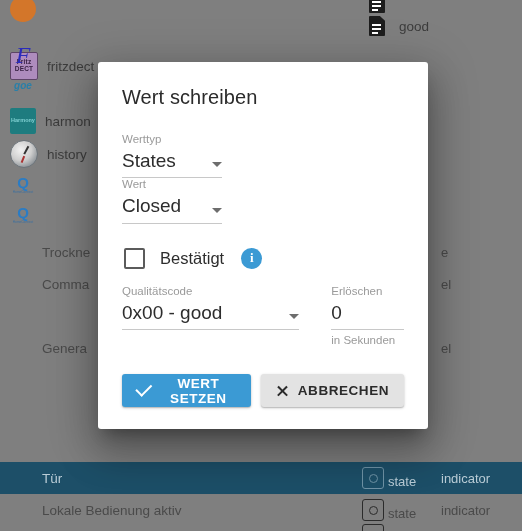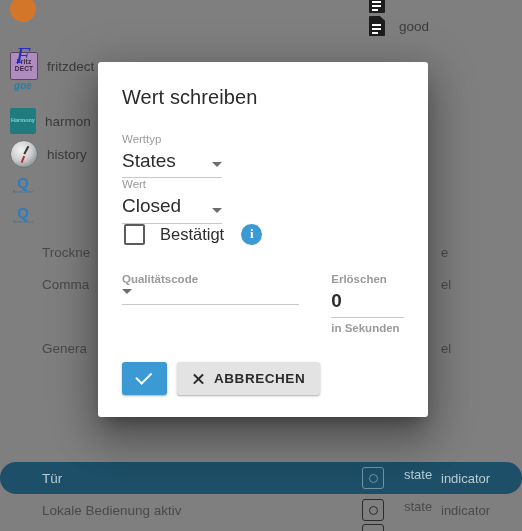--- a/index.html
+++ b/index.html
@@ -157,22 +157,22 @@
   }
   .file-glyph i:nth-child(1) { top: 8px;  width: 9px; }
   .file-glyph i:nth-child(2) { top: 12px; width: 9px; }
   .file-glyph i:nth-child(3) { top: 16px; width: 6px; }
 
   
   .bg-col-state {
     position: absolute;
     left: 362px;
     display: flex;
-    align-items: flex-start;
-    gap: 20px;
+    align-items: flex-end;
+    gap: 4px;
     font-size: 13px;
   }
   .bg-col-role {
     position: absolute;
     left: 441px;
     font-size: 13px;
   }
   .state-box {
     width: 20px;
     height: 20px;
@@ -186,21 +186,20 @@
     content: "";
     width: 7px;
     height: 7px;
     border: 1.6px solid #2b2b2b;
     border-radius: 50%;
   }
 
   
   .row-selected {
     background: #1d4f68;
-    border-radius: 16px;
   }
   .row-selected .bg-label,
   .row-selected .bg-col-state,
   .row-selected .bg-col-role { color: #b9ccd6; }
   .row-selected .state-box { border-color: #6f93a6; }
   .row-selected .state-box::after { border-color: #6f93a6; }
 
   
   #dialog {
     position: absolute;
@@ -264,20 +263,21 @@
   .w-qc     { width: 190px; }
   .w-erl    { width: 78px; }
 
   .row-gap-1 { }
 
   
   .check-row {
     display: flex;
     align-items: center;
     gap: 0;
+    margin-top: 24px;
     padding-left: 2px;
   }
   .checkbox {
     width: 17px;
     height: 17px;
     border: 2px solid #5b5b5b;
     border-radius: 2px;
     background: #fff;
     flex: 0 0 17px;
   }
@@ -297,23 +297,22 @@
     font-family: "Liberation Serif", serif;
     display: flex;
     align-items: center;
     justify-content: center;
     margin-left: 17px;
   }
 
   
   .two-col {
     display: flex;
-    margin-top: 28px;
+    margin-top: 16px;
     gap: 32px;
-    font-weight: bold;
   }
   .hint {
     font-size: 11.5px;
     color: #9a9a9a;
     margin-top: 4px;
   }
 
   
   .dlg-actions {
     display: flex;
@@ -502,37 +501,39 @@
       <span class="checkbox"></span>
       <span class="check-label">Bestätigt</span>
       <span class="info-icon">i</span>
     </div>
 
     <div class="two-col">
 
       <div class="field w-qc">
         <div class="field-label">Qualitätscode</div>
         <div class="field-control">
+          <span class="field-value">0x00 - good</span>
           <span class="caret"></span>
         </div>
       </div>
 
       <div class="field w-erl">
         <div class="field-label">Erlöschen</div>
         <div class="field-control">
           <span class="field-value">0</span>
         </div>
         <div class="hint">in Sekunden</div>
       </div>
 
     </div>
   </div>
 
   <div class="dlg-actions">
     <button class="btn btn-primary">
       <span class="glyph-check"></span>
+      <span>WERT SETZEN</span>
     </button>
     <button class="btn btn-secondary">
       <span class="glyph-x"></span>
       <span>ABBRECHEN</span>
     </button>
   </div>
 </div>
 
 </body></html>

